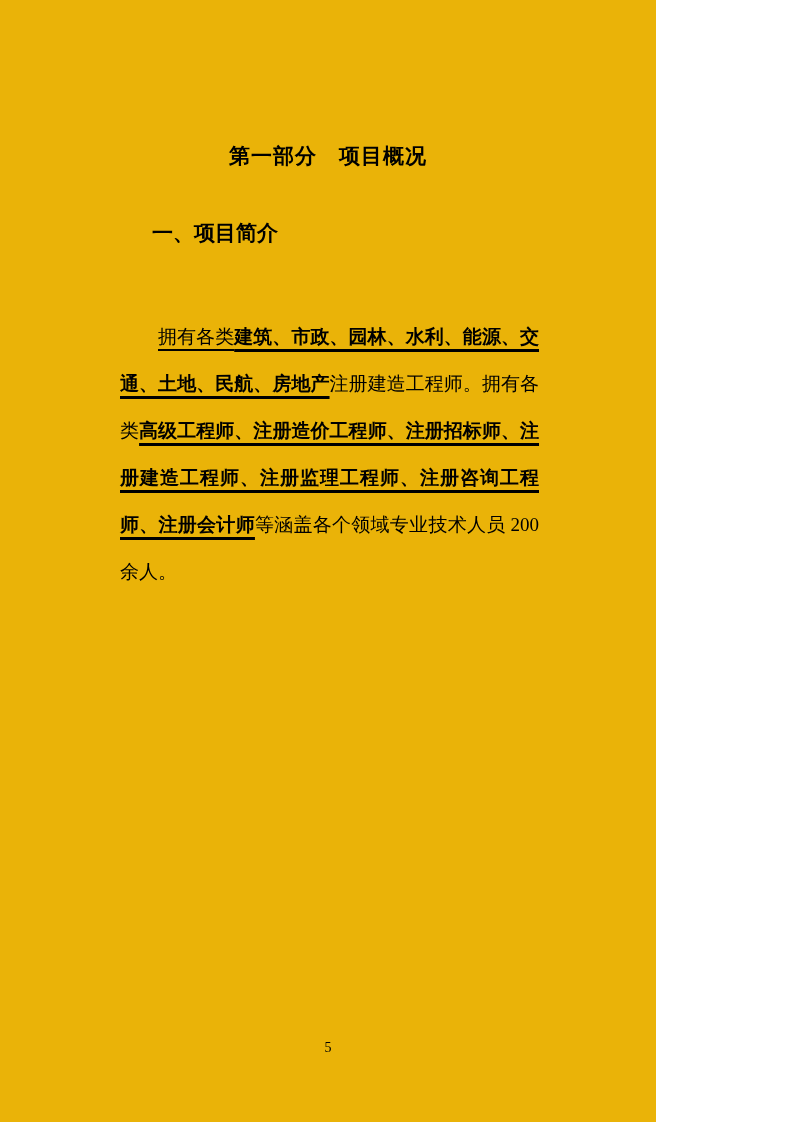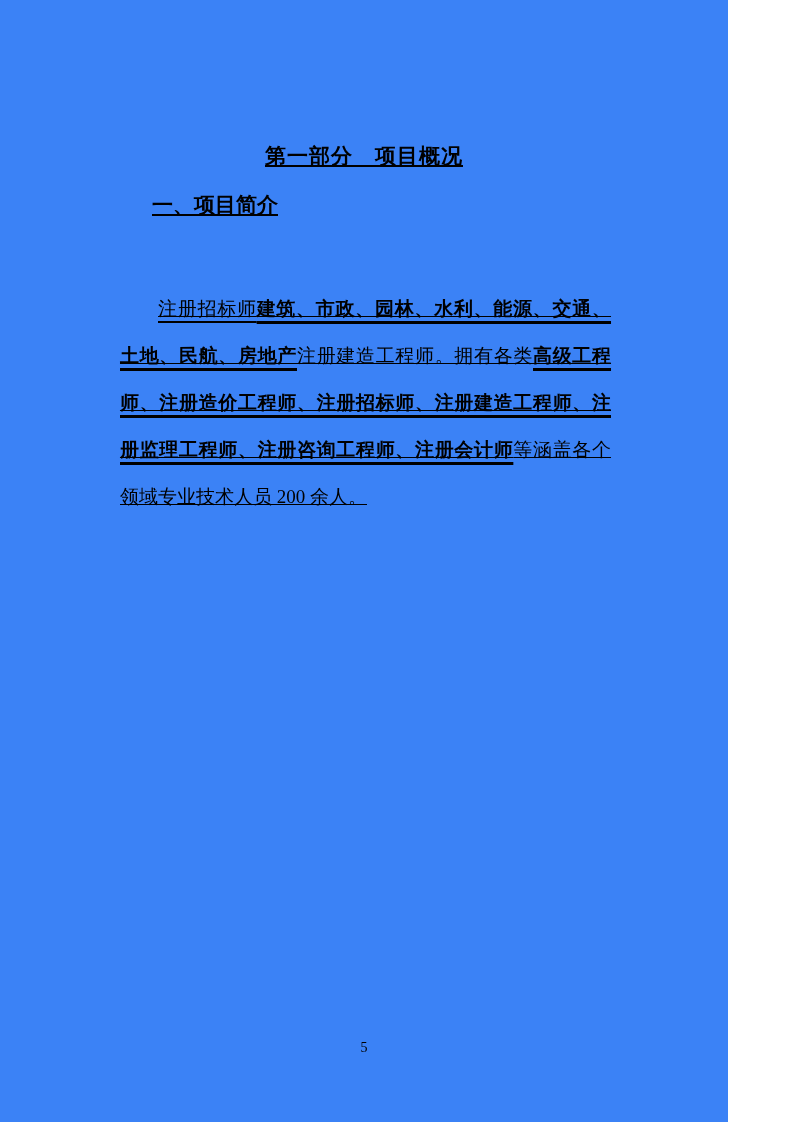--- a/index.html
+++ b/index.html
@@ -2,40 +2,39 @@
 <html><head>
 <meta charset="utf-8">
 <style>
   html, body {
     margin: 0;
     padding: 0;
     background: #ffffff;
   }
   .page {
     position: relative;
-    width: 728px;
+    width: 656px;
     height: 1122px;
-    background: #3b82f6;
+    background: #eab308;
     color: #000000;
     font-family: "Liberation Serif", "DejaVu Serif", serif;
     overflow: hidden;
     box-sizing: border-box;
-    text-decoration: underline;
   }
   .doc-title {
     margin: 0;
     padding-top: 141px;
     text-align: center;
     font-size: 21px;
     font-weight: bold;
     line-height: 30px;
     letter-spacing: 1px;
   }
   .section-heading {
-    margin: 20px 117px 0 152px;
+    margin: 48px 117px 0 152px;
     font-size: 21px;
     font-weight: bold;
     line-height: 28px;
   }
   .doc-body {
     margin: 0 117px 0 120px;
     padding-top: 66px;
   }
   .para {
     margin: 0 0 5px 0;
@@ -68,18 +67,18 @@
 </head>
 <body>
 
 <div class="page">
 
   <h1 class="doc-title">第一部分　项目概况</h1>
 
   <h2 class="section-heading">一、项目简介</h2>
 
   <div class="doc-body">
-      <p class="para"><span class="run-underline">注册招标师</span><span class="run-bold run-underline">建筑、市政、园林、水利、能源、交通、土地、民航、房地产</span><span class="">注册建造工程师。拥有各类</span><span class="run-bold run-underline">高级工程师、注册造价工程师、注册招标师、注册建造工程师、注册监理工程师、注册咨询工程师、注册会计师</span><span class="">等涵盖各个领域专业技术人员 200 余人。</span></p>
+      <p class="para"><span class="run-underline">拥有各类</span><span class="run-bold run-underline">建筑、市政、园林、水利、能源、交通、土地、民航、房地产</span><span class="">注册建造工程师。拥有各类</span><span class="run-bold run-underline">高级工程师、注册造价工程师、注册招标师、注册建造工程师、注册监理工程师、注册咨询工程师、注册会计师</span><span class="">等涵盖各个领域专业技术人员 200 余人。</span></p>
     </div>
 
   <div class="page-number">5</div>
 
 </div>
 
 </body></html>

